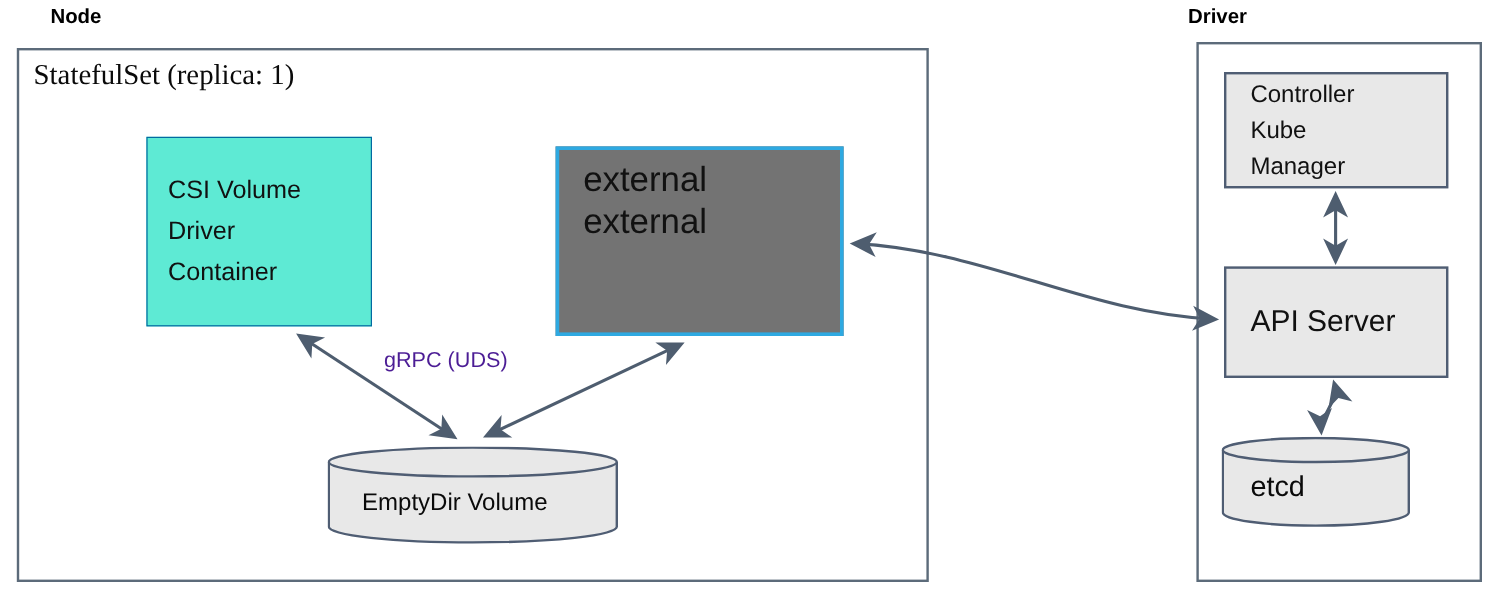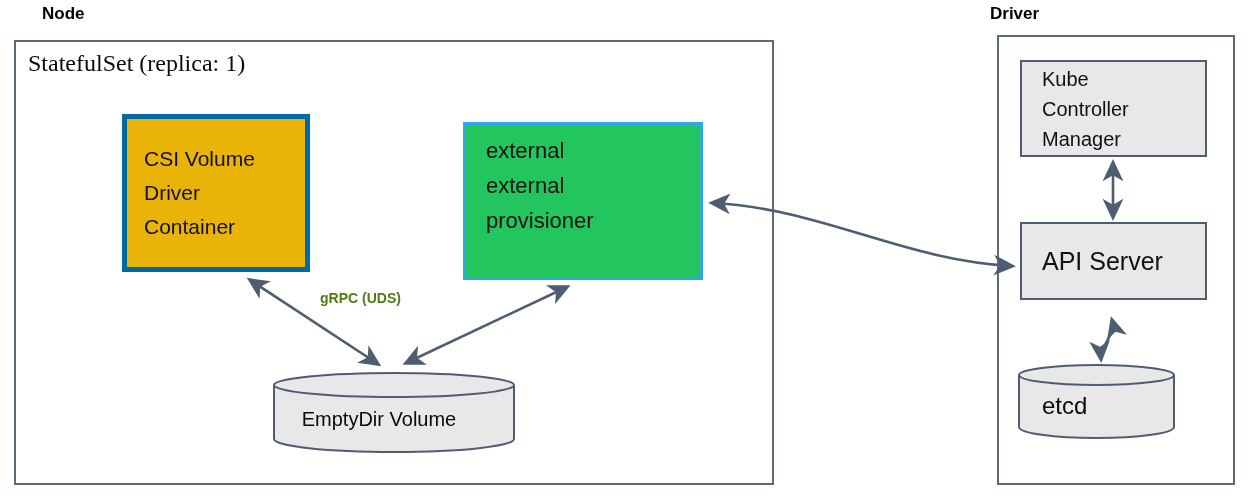--- a/index.html
+++ b/index.html
@@ -41,62 +41,62 @@
   .shape-box {
     position: absolute;
     box-sizing: border-box;
     display: flex;
     flex-direction: column;
     justify-content: center;
   }
 
   .csi-box {
     left: 122px; top: 114px; width: 188px; height: 158px;
-    background: #eab308;
-    border: 5px solid #0369a1;
+    background: #5eead4;
+    border: 1px solid #0369a1;
     padding-left: 17px;
     font-size: 21px;
     line-height: 34px;
   }
 
   .sidecar-box {
     left: 463px; top: 122px; width: 240px; height: 158px;
-    background: #22c55e;
+    background: #737373;
     border: 3px solid #2ea9e1;
     padding-left: 20px;
     justify-content: flex-start;
     padding-top: 8px;
-    font-size: 22px;
+    font-size: 29px;
     line-height: 35px;
   }
 
   .kcm-box {
     left: 1020px; top: 60px; width: 187px; height: 97px;
     background: #e8e8e8;
     border: 2px solid #4f5d73;
     padding-left: 20px;
     font-size: 20px;
     line-height: 30px;
   }
 
   .api-box {
-    left: 1020px; top: 222px; width: 187px; height: 78px;
+    left: 1020px; top: 222px; width: 187px; height: 93px;
     background: #e8e8e8;
     border: 2px solid #4f5d73;
     padding-left: 20px;
     font-size: 25px;
   }
 
   .grpc-label {
     position: absolute;
     left: 320px;
     top: 290px;
-    font-size: 14px;
-    font-weight: 700;
-    color: #4d7c0f;
+    font-size: 18px;
+    font-weight: 400;
+    color: #4c1d95;
     white-space: nowrap;
   }
 
   .cyl-label {
     position: absolute;
     color: #0a0a0a;
     white-space: nowrap;
   }
   .emptydir-label {
     left: 273px; top: 408px; width: 212px;
@@ -134,38 +134,37 @@
 
   <div class="shape-box csi-box">
     <div class="line-text">CSI Volume</div>
     <div class="line-text">Driver</div>
     <div class="line-text">Container</div>
   </div>
 
   <div class="shape-box sidecar-box">
     <div class="line-text">external</div>
     <div class="line-text">external</div>
-    <div class="line-text">provisioner</div>
   </div>
 
   <div class="grpc-label">gRPC (UDS)</div>
 
   <svg class="cyl-svg" style="left:273px; top:372px;" width="242" height="82" viewBox="0 0 242 82">
     <path d="M 1 13 V 67 A 120 13 0 0 0 241 67 V 13" fill="#e8e8e8" stroke="#4f5d73" stroke-width="2"></path>
     <ellipse cx="121" cy="13" rx="120" ry="12" fill="#e8e8e8" stroke="#4f5d73" stroke-width="2"></ellipse>
   </svg>
   <div class="cyl-label emptydir-label">EmptyDir Volume</div>
 
   <div class="group-label" style="left:990px; top:4px;">Driver</div>
 
   <div class="outer-box" style="left:997px; top:35px; width:238px; height:450px;"></div>
 
   <div class="shape-box kcm-box">
+    <div class="line-text">Controller</div>
     <div class="line-text">Kube</div>
-    <div class="line-text">Controller</div>
     <div class="line-text">Manager</div>
   </div>
 
   <div class="shape-box api-box">
     <div class="line-text">API Server</div>
   </div>
 
   <svg class="cyl-svg" style="left:1018px; top:364px;" width="157" height="76" viewBox="0 0 157 76">
     <path d="M 1 11 V 63 A 77.5 11 0 0 0 156 63 V 11" fill="#e8e8e8" stroke="#4f5d73" stroke-width="2"></path>
     <ellipse cx="78.5" cy="11" rx="77.5" ry="10" fill="#e8e8e8" stroke="#4f5d73" stroke-width="2"></ellipse>

